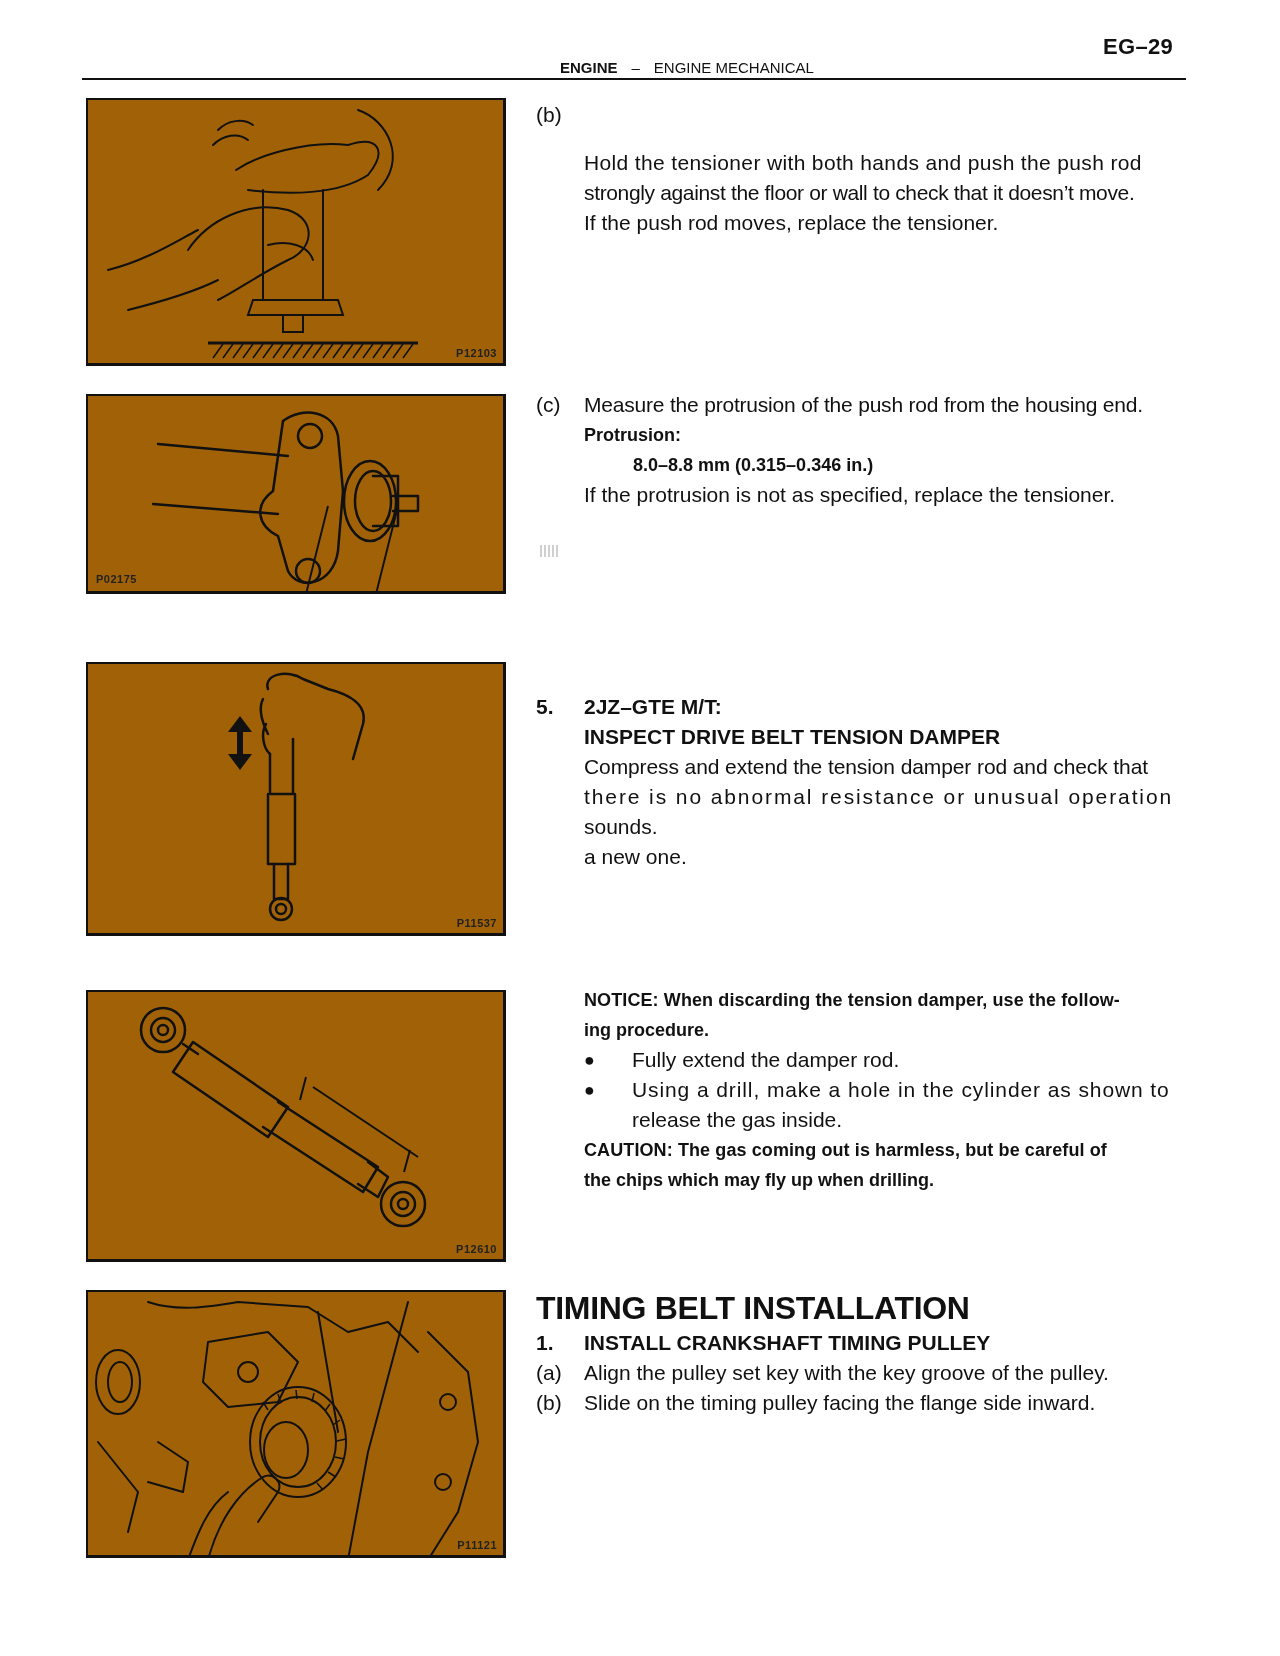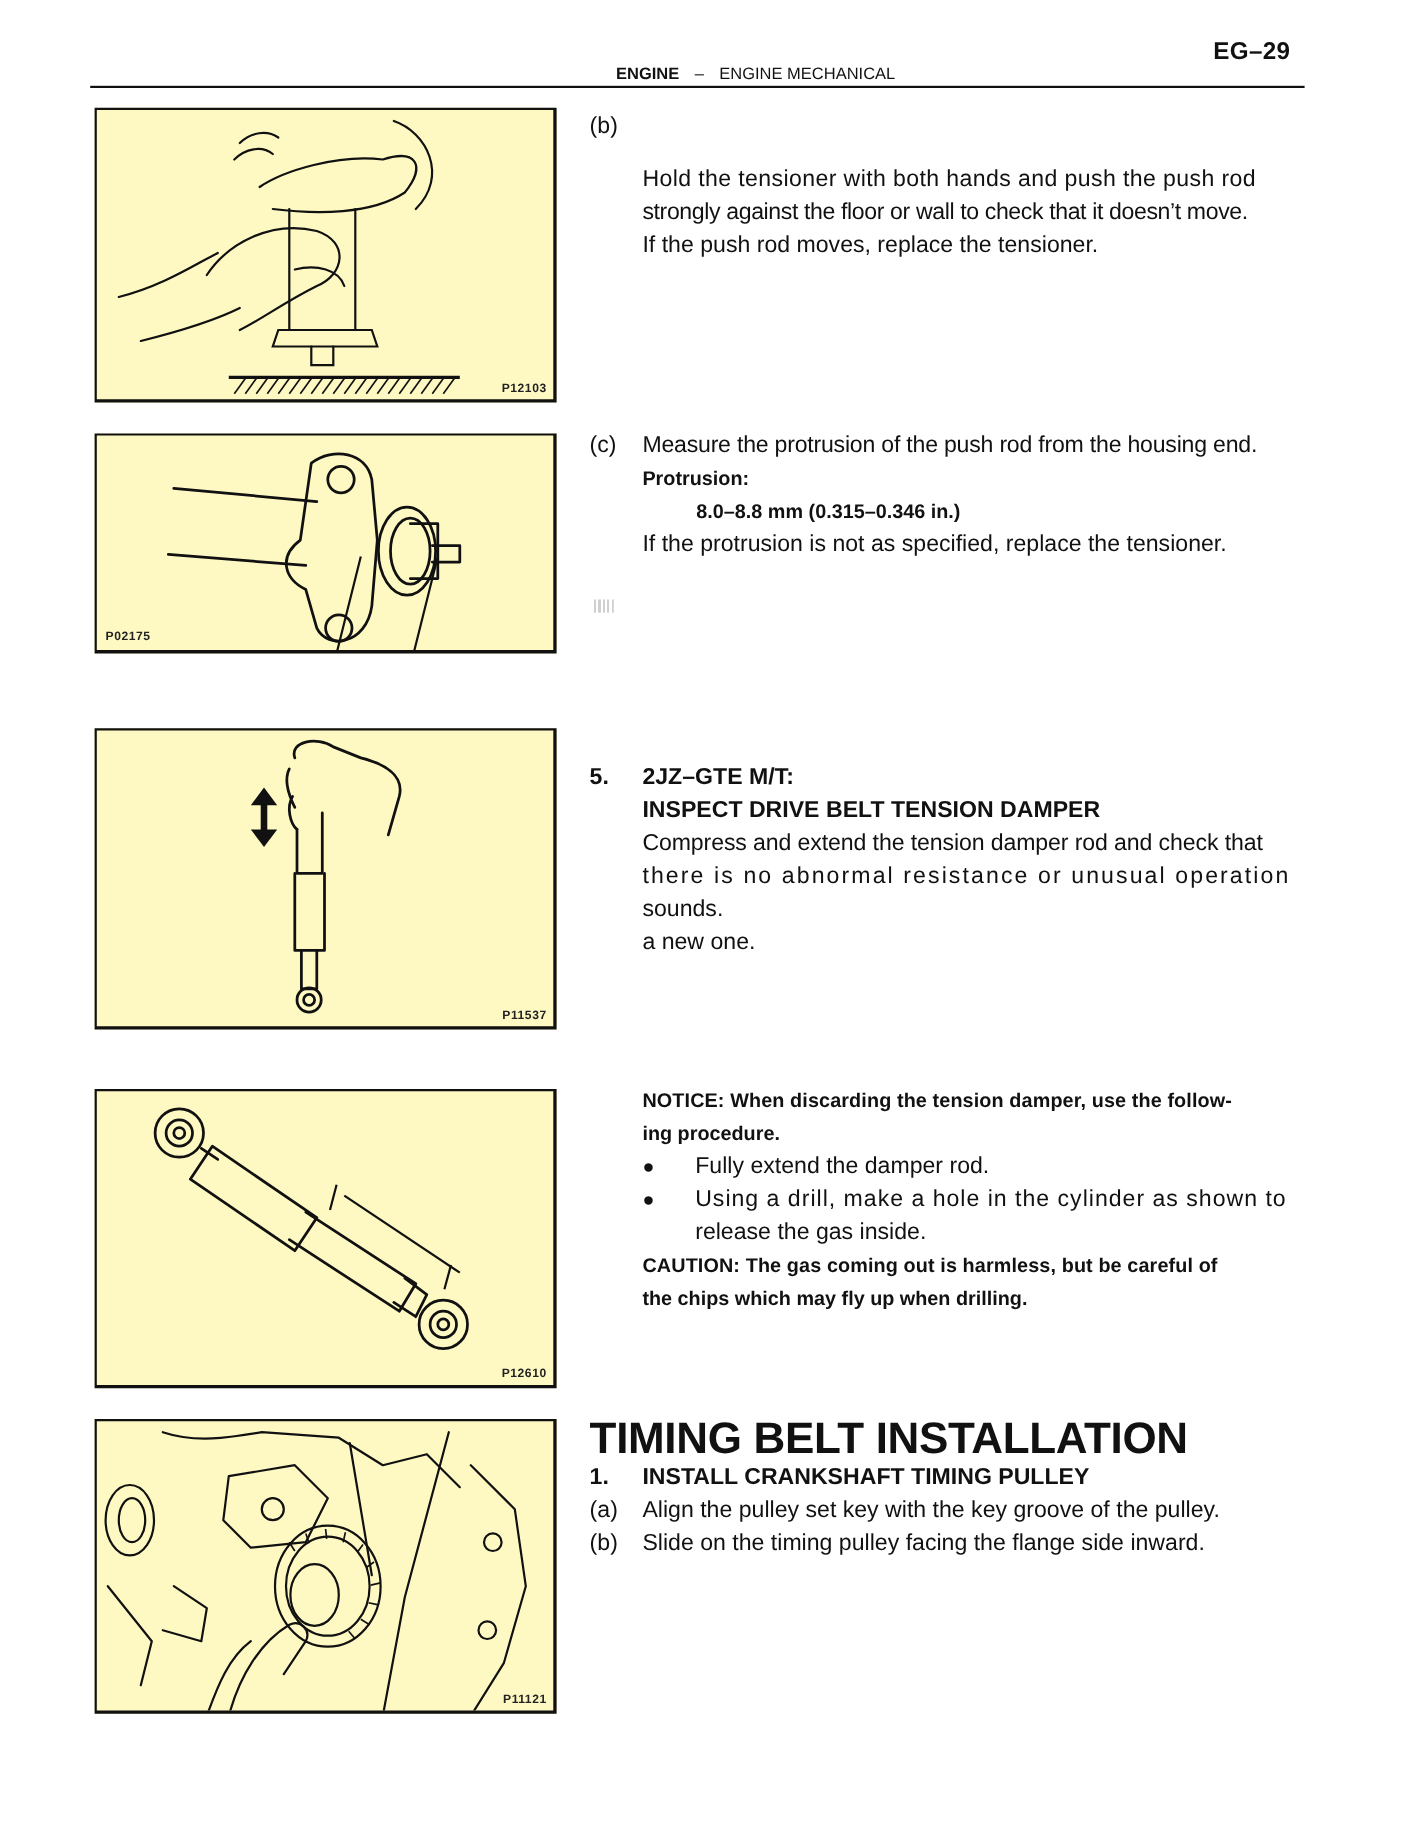--- a/index.html
+++ b/index.html
@@ -6,36 +6,36 @@
   body { width: 1280px; height: 1656px; position: relative; overflow: hidden;
          font-family: "Liberation Sans", sans-serif; color: #111; }
   .abs { position: absolute; }
   .header-page { left: 1103px; top: 34px; font-size: 22px; font-weight: bold; letter-spacing: 0.3px; }
   .header-sect { left: 560px; top: 59px; font-size: 15px; }
   .header-sect b { font-weight: bold; }
   .header-sect .dash { margin: 0 14px; }
   .header-rule { left: 82px; top: 78px; width: 1104px; height: 2px; background: #111; }
 
   .fig { position: absolute; left: 86px; width: 420px; border: 2px solid #111;
-         border-right-width: 3px; border-bottom-width: 3px; background: #fef9c3; box-sizing: border-box; overflow: hidden; }
+         border-right-width: 3px; border-bottom-width: 3px; background: #a16207; box-sizing: border-box; overflow: hidden; }
   .fig svg { position: absolute; left: 0; top: 0; }
   .fig-code { position: absolute; font-size: 11px; font-weight: bold; letter-spacing: 0.5px; color: #222; }
 
   .txt { position: absolute; left: 536px; width: 655px; font-size: 21px; line-height: 30px; }
   .row { display: flex; }
   .lbl { width: 48px; flex: 0 0 48px; }
   .body { flex: 1; }
   .bold { font-weight: bold; }
   .small-bold { font-weight: bold; font-size: 18px; }
   .indent1 { padding-left: 48px; }
   .indent2 { padding-left: 97px; }
   .spaced { letter-spacing: 1.9px; }
   .bullet-row { display: flex; }
   .bullet { width: 48px; flex: 0 0 48px; padding-left: 48px; font-size: 18px; }
-  .big-title { font-size: 40px; font-weight: bold; line-height: 40px; letter-spacing: -0.3px; }
+  .big-title { font-size: 32px; font-weight: bold; line-height: 40px; letter-spacing: -0.3px; }
   .artifact { position: absolute; left: 540px; top: 545px; width: 18px; height: 12px;
               background: repeating-linear-gradient(90deg, #bbb 0 2px, #fff 2px 4px); opacity: 0.7; }
 </style>
 </head>
 <body>
 
 <div class="abs header-page">EG–29</div>
 <div class="abs header-sect">
   <b>ENGINE</b><span class="dash">–</span><span>ENGINE MECHANICAL</span>
 </div>

